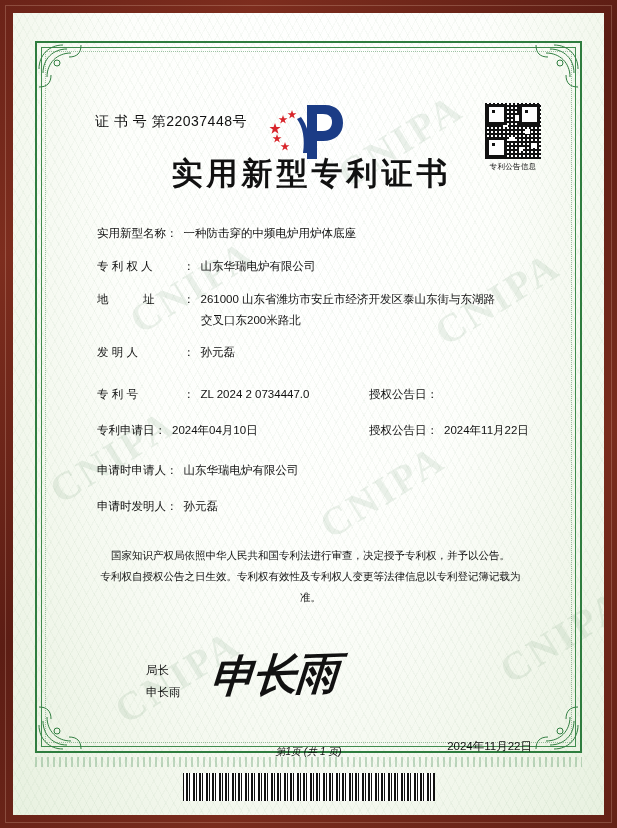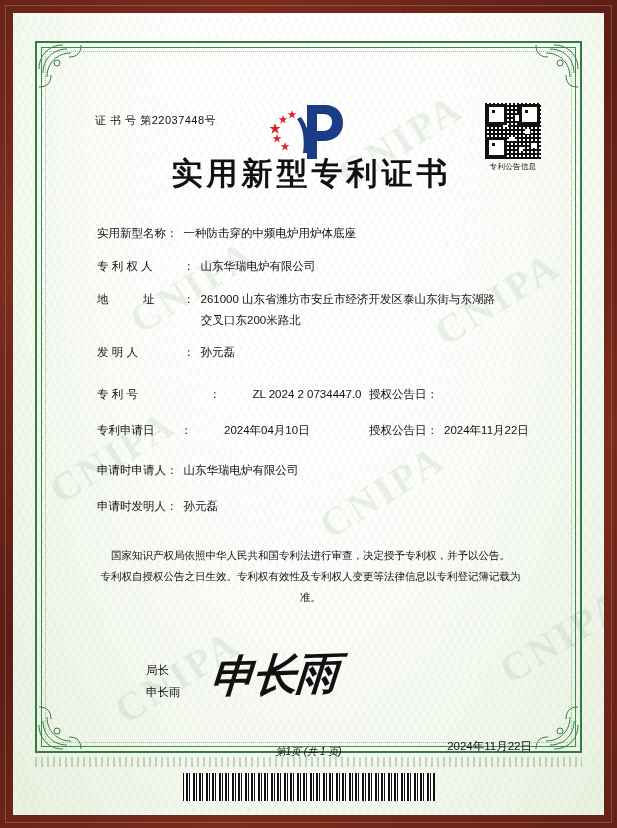--- a/index.html
+++ b/index.html
@@ -114,21 +114,21 @@
 
   
   .top-row {
     position: relative;
     height: 92px;
   }
   .cert-no {
     position: absolute;
     left: 36px;
     top: 54px;
-    font-size: 11px;
+    font-size: 14px;
     color: #111;
     letter-spacing: 0.5px;
     white-space: nowrap;
   }
 
   .logo {
     position: absolute;
     left: 50%;
     transform: translateX(-50%);
     top: 42px;
@@ -219,21 +219,21 @@
   }
   .fvalue {
     flex: 1 1 auto;
     padding-left: 6px;
     word-break: break-all;
   }
   .frow.two-col .fcell {
     display: flex;
     align-items: flex-start;
   }
-  .frow.two-col .left  { flex: 0 0 272px; gap: 26px; }
+  .frow.two-col .left  { flex: 0 0 272px; }
   .frow.two-col .right { flex: 1 1 auto; }
 
   .subline {
     padding-left: 104px;
     margin-top: -11px;
     margin-bottom: 15px;
     font-size: 11.5px;
   }
 
   

